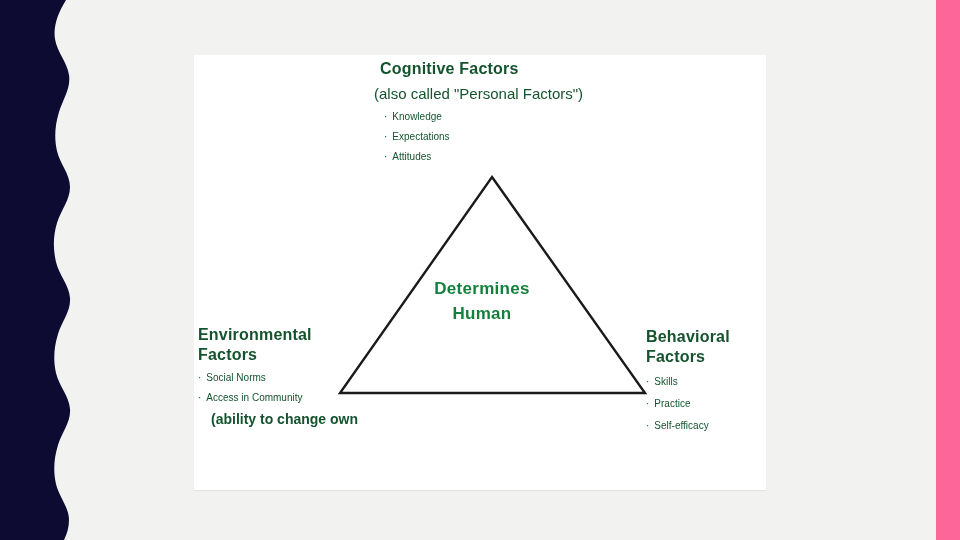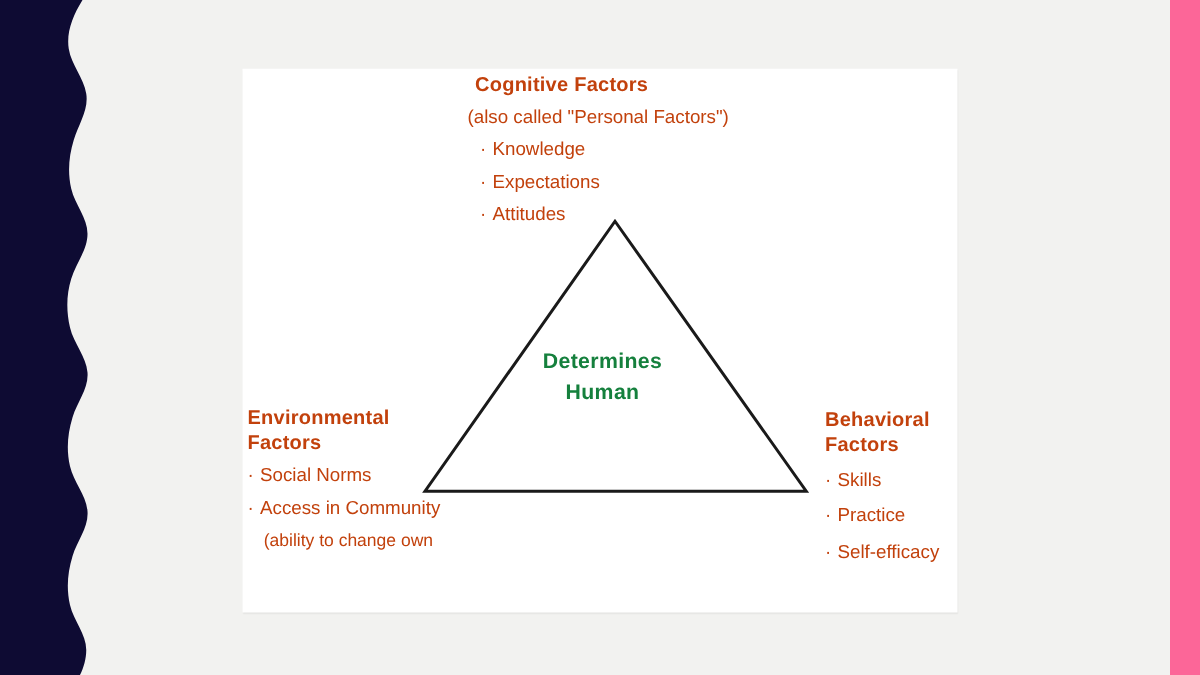--- a/index.html
+++ b/index.html
@@ -50,39 +50,40 @@
   }
   #diagram-svg {
     position: absolute;
     left: 0;
     top: 0;
   }
 
   
   .blk {
     position: absolute;
-    color: #c2410c;
+    color: #14532d;
     line-height: 1.22;
     white-space: nowrap;
   }
   .hdr {
     font-weight: bold;
     font-size: 16px;
     letter-spacing: 0.2px;
   }
   .sub {
     font-size: 15px;
   }
   .bul {
-    font-size: 15px;
+    font-size: 10px;
   }
   .bul .dot { margin-right: 5px; }
   .cont {
     font-size: 14px;
     padding-left: 13px;
+    font-weight: bold;
   }
 
   
   #cognitive-block {
     left: 180px;
     top: 4px;
     text-align: left;
   }
   #cognitive-block .hdr { margin-left: 6px; }
   #cognitive-block .bul { margin-left: 10px; margin-top: 8px; }
@@ -91,21 +92,21 @@
   
   #environmental-block {
     left: 4px;
     top: 270px;
   }
   #environmental-block .bul { margin-top: 8px; }
   #environmental-block .cont { margin-top: 7px; }
 
   
   #behavioral-block {
-    left: 466px;
+    left: 452px;
     top: 272px;
   }
   #behavioral-block .bul { margin-top: 10px; }
 
   
   #center-label {
     position: absolute;
     left: 228px;
     top: 222px;
     width: 120px;

